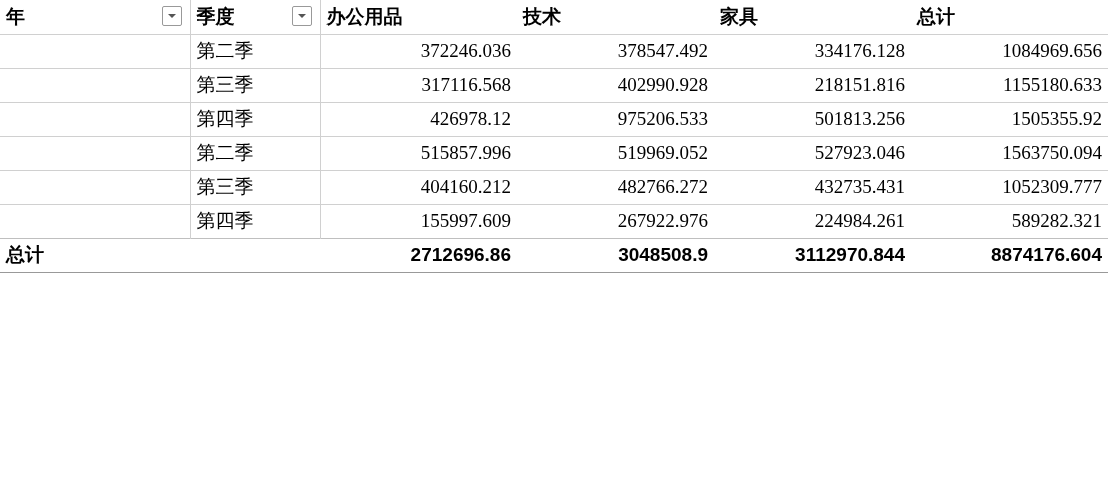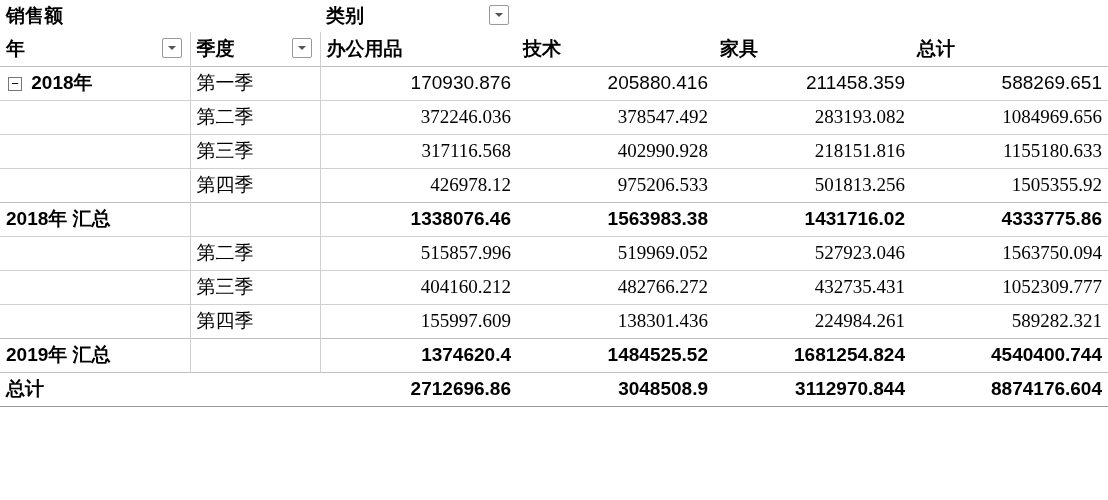--- a/index.html
+++ b/index.html
@@ -67,34 +67,20 @@
   <colgroup>
     <col class="col-year">
       <col class="col-quarter">
     <col class="col-v">
       <col class="col-v">
       <col class="col-v">
       <col class="col-v">
   </colgroup>
 
   <tbody>
-      <tr class="top-row">
-    <td class="hdr-left" colspan="2">销售额</td>
-    <td class="hdr-left">
-      <span>类别</span>
-      <span class="dd">
-        <svg viewBox="0 0 10 10">
-              <path d="M1 3 L5 7 L9 3 Z" fill="#555"></path>
-            </svg>
-      </span>
-    </td>
-    <td></td>
-        <td></td>
-        <td></td>
-  </tr>
 
   <tr>
     <td class="hdr-left sep-r">
       <span>年</span>
       <span class="dd">
         <svg viewBox="0 0 10 10">
               <path d="M1 3 L5 7 L9 3 Z" fill="#555"></path>
             </svg>
       </span>
     </td>
@@ -105,62 +91,43 @@
               <path d="M1 3 L5 7 L9 3 Z" fill="#555"></path>
             </svg>
       </span>
     </td>
     <td class="hdr-left">办公用品</td>
     <td class="hdr-left">技术</td>
     <td class="hdr-left">家具</td>
     <td class="hdr-left">总计</td>
   </tr>
 
-  <tr class="row-line">
-    <td class="qcell sep-r">
-      <span class="collapse-btn">−</span>
-      <span class="year-label">2018年</span>
-    </td>
-    <td class="qcell sep-r">第一季</td>
-    <td class="col-v">170930.876</td>
-    <td class="col-v">205880.416</td>
-    <td class="col-v">211458.359</td>
-    <td class="col-v">588269.651</td>
-  </tr>
   <tr class="row-line-thin">
     <td class="sep-r"></td>
     <td class="qcell sep-r">第二季</td>
     <td class="col-v">372246.036</td>
     <td class="col-v">378547.492</td>
-    <td class="col-v">283193.082</td>
+    <td class="col-v">334176.128</td>
     <td class="col-v">1084969.656</td>
   </tr>
   <tr class="row-line-thin">
     <td class="sep-r"></td>
     <td class="qcell sep-r">第三季</td>
     <td class="col-v">317116.568</td>
     <td class="col-v">402990.928</td>
     <td class="col-v">218151.816</td>
     <td class="col-v">1155180.633</td>
   </tr>
   <tr class="row-line-thin">
     <td class="sep-r"></td>
     <td class="qcell sep-r">第四季</td>
     <td class="col-v">426978.12</td>
     <td class="col-v">975206.533</td>
     <td class="col-v">501813.256</td>
     <td class="col-v">1505355.92</td>
-  </tr>
-  <tr class="row-line bold">
-    <td class="qcell sep-r">2018年 汇总</td>
-    <td class="sep-r"></td>
-    <td class="col-v">1338076.46</td>
-    <td class="col-v">1563983.38</td>
-    <td class="col-v">1431716.02</td>
-    <td class="col-v">4333775.86</td>
   </tr>
 
   <tr class="row-line-thin">
     <td class="sep-r"></td>
     <td class="qcell sep-r">第二季</td>
     <td class="col-v">515857.996</td>
     <td class="col-v">519969.052</td>
     <td class="col-v">527923.046</td>
     <td class="col-v">1563750.094</td>
   </tr>
@@ -169,31 +136,23 @@
     <td class="qcell sep-r">第三季</td>
     <td class="col-v">404160.212</td>
     <td class="col-v">482766.272</td>
     <td class="col-v">432735.431</td>
     <td class="col-v">1052309.777</td>
   </tr>
   <tr class="row-line-thin">
     <td class="sep-r"></td>
     <td class="qcell sep-r">第四季</td>
     <td class="col-v">155997.609</td>
-    <td class="col-v">138301.436</td>
+    <td class="col-v">267922.976</td>
     <td class="col-v">224984.261</td>
     <td class="col-v">589282.321</td>
-  </tr>
-  <tr class="row-line bold">
-    <td class="qcell sep-r">2019年 汇总</td>
-    <td class="sep-r"></td>
-    <td class="col-v">1374620.4</td>
-    <td class="col-v">1484525.52</td>
-    <td class="col-v">1681254.824</td>
-    <td class="col-v">4540400.744</td>
   </tr>
 
   <tr class="row-line bold bottom-line">
     <td class="qcell">总计</td>
     <td></td>
     <td class="col-v">2712696.86</td>
     <td class="col-v">3048508.9</td>
     <td class="col-v">3112970.844</td>
     <td class="col-v">8874176.604</td>
   </tr>

